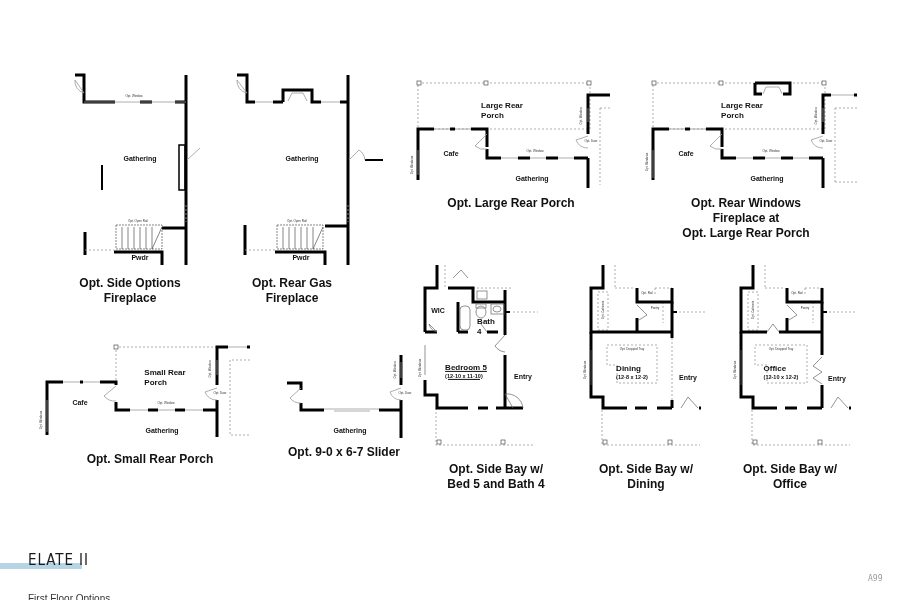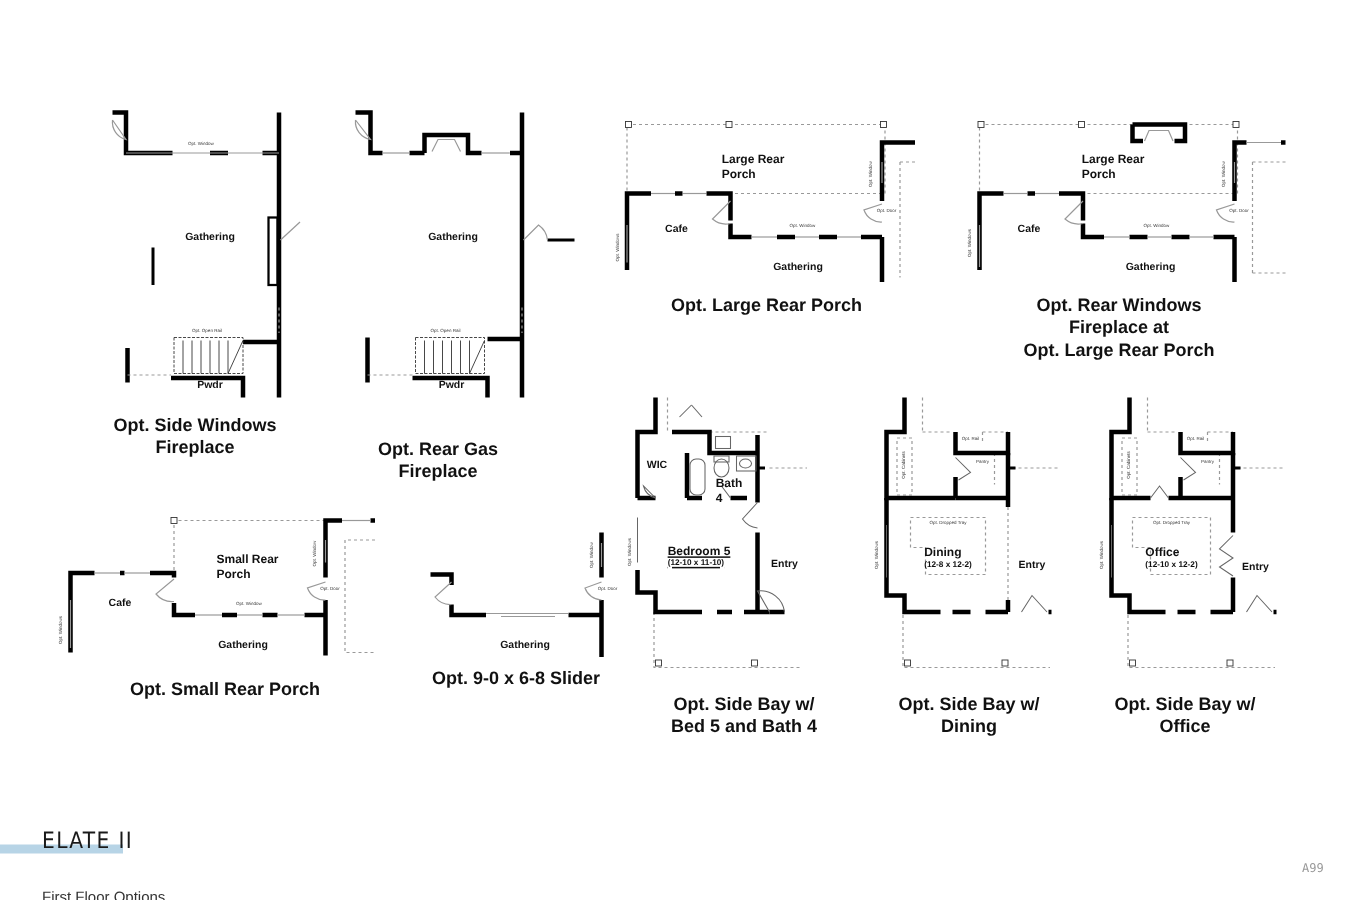--- a/index.html
+++ b/index.html
@@ -50,21 +50,21 @@
         <line x1="92" y1="167" x2="92" y2="189"></line>
       <line x1="102" y1="167" x2="92" y2="189"></line>
     </g>
   </svg>
   <div class="tiny" style="left:74px;top:36px;">Opt. Window</div>
   <div class="room" style="left:80px;top:99px;">Gathering</div>
   <div class="tiny" style="left:78px;top:161px;">Opt. Open Rail</div>
   <div class="room" style="left:80px;top:198px;">Pwdr</div>
 </div>
 <div class="caption" style="left:130px;top:276px;">
-  <div>Opt. Side Windows</div>
+  <div>Opt. Side Options</div>
   <div>Fireplace</div>
 </div>
 
 <div class="plan" style="left:225px;top:60px;width:160px;height:210px;">
   <svg width="160" height="210">
     <g stroke="#000" stroke-width="3" fill="none">
       <polyline points="12,15 22,15 22,42 30,42"></polyline>
       <line x1="48" y1="42" x2="58" y2="42"></line>
       <polyline points="58,42 58,30 87,30 87,42 96,42"></polyline>
       <line x1="115" y1="42" x2="123" y2="42"></line>
@@ -91,21 +91,21 @@
         <line x1="76" y1="167" x2="76" y2="189"></line>
       <line x1="82" y1="167" x2="82" y2="189"></line>
         <line x1="88" y1="167" x2="88" y2="189"></line>
       <line x1="98" y1="167" x2="88" y2="189"></line>
     </g>
   </svg>
   <div class="room" style="left:77px;top:99px;">Gathering</div>
   <div class="tiny" style="left:72px;top:161px;">Opt. Open Rail</div>
   <div class="room" style="left:76px;top:198px;">Pwdr</div>
 </div>
-<div class="caption" style="left:292px;top:276px;margin-top:16px;">
+<div class="caption" style="left:292px;top:276px;">
   <div>Opt. Rear Gas</div>
   <div>Fireplace</div>
 </div>
 
 <div class="plan" style="left:400px;top:70px;width:210px;height:120px;">
   <svg width="210" height="120">
     <g stroke="#999" stroke-width="0.8" fill="none" stroke-dasharray="2,2">
       <rect x="18" y="13" width="172" height="46"></rect>
       <line x1="200" y1="38" x2="200" y2="115"></line>
       <line x1="200" y1="38" x2="210" y2="38"></line>
@@ -273,21 +273,21 @@
       <line x1="131" y1="22" x2="131" y2="38"></line>
       <path d="M31,48 L20,58 A13,13 0 0 0 31,63"></path>
       <path d="M131,48 L120,52 A12,12 0 0 0 131,60"></path>
     </g>
   </svg>
   <div class="tiny v" style="left:125px;top:30px;">Opt. Window</div>
   <div class="tiny" style="left:135px;top:53px;">Opt. Door</div>
   <div class="room" style="left:80px;top:91px;">Gathering</div>
 </div>
 <div class="caption" style="left:344px;top:445px;">
-  <div>Opt. 9-0 x 6-8 Slider</div>
+  <div>Opt. 9-0 x 6-7 Slider</div>
 </div>
 
 <div class="plan" style="left:413px;top:260px;width:140px;height:190px;">
   <svg width="140" height="190">
     <g stroke="#999" stroke-width="0.8" fill="none" stroke-dasharray="2,2">
       <line x1="32" y1="5" x2="32" y2="28"></line>
       <line x1="60" y1="28" x2="100" y2="28"></line>
       <line x1="100" y1="52" x2="125" y2="52"></line>
       <polyline points="23,148 23,185 120,185"></polyline>
     </g>

